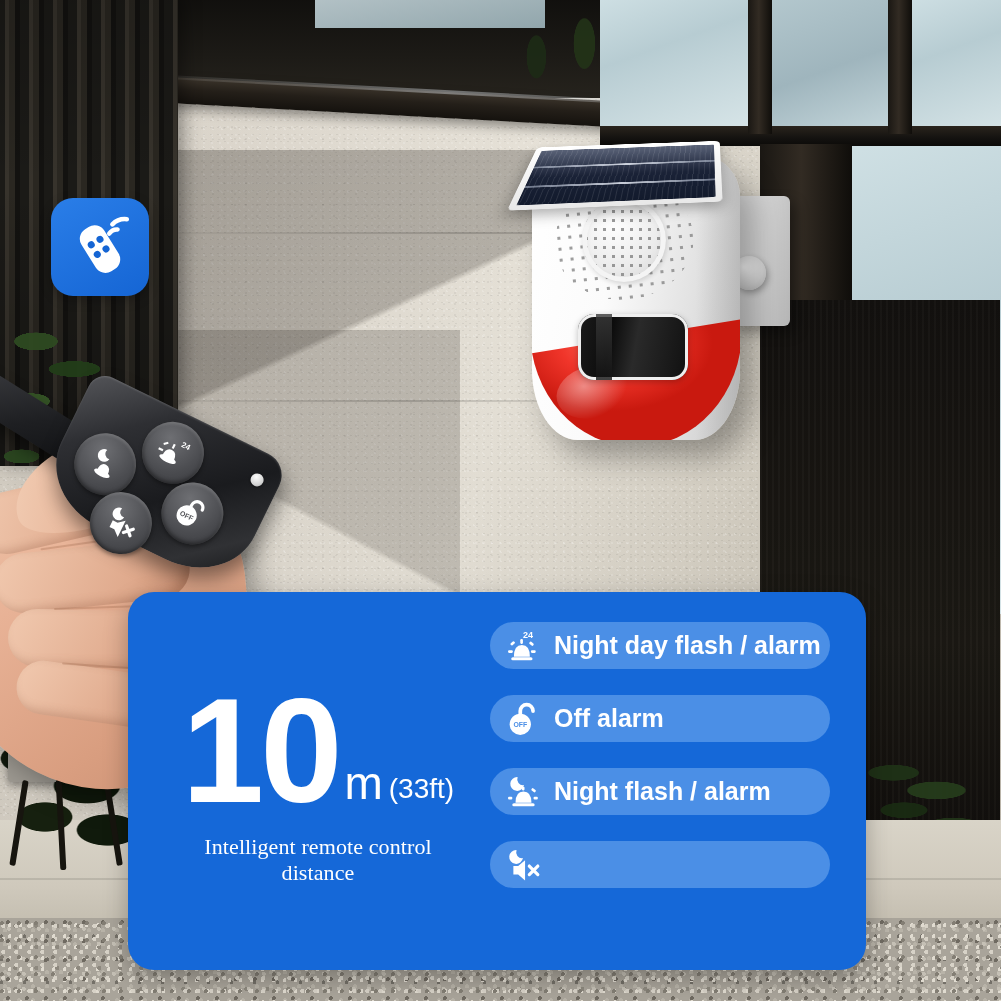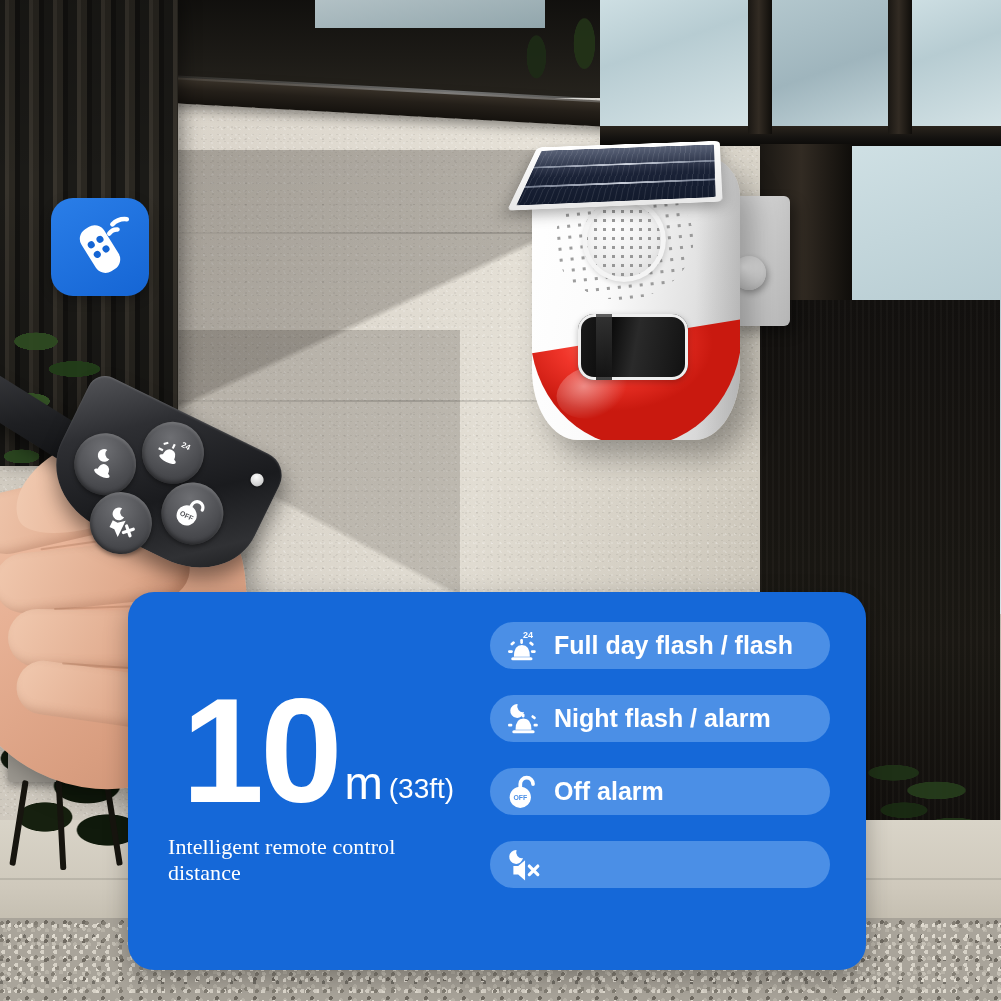--- a/index.html
+++ b/index.html
@@ -402,21 +402,21 @@
   .panel {
     position:absolute; left:128px; top:592px;
     width:738px; height:378px;
     background:#1568d8;
     border-radius:26px;
     box-shadow:0 8px 24px rgba(0,0,0,.28);
   }
 
   .distance {
     position:absolute; left:40px; top:100px; width:300px;
-    text-align:left;
+    text-align:center;
     color:#fff;
   }
   .dist-row { display:flex; align-items:flex-end; justify-content:center; }
   .dist-num {
     font-size:148px; font-weight:bold; line-height:.80;
     letter-spacing:-4px;
   }
   .dist-unit { font-size:46px; font-weight:normal; line-height:1; padding-left:6px; padding-bottom:4px; }
   .dist-alt  { font-size:28px; font-weight:normal; line-height:1; padding-left:6px; padding-bottom:7px; }
   .dist-cap {
@@ -619,52 +619,52 @@
             <text x="30" y="16" font-size="17" fill="#fff" font-family="Liberation Sans, sans-serif" font-weight="bold">24</text>
             <rect x="8" y="53" width="40" height="6" rx="3" fill="#fff"></rect>
             <path d="M13 52 Q13 30 28 30 Q43 30 43 52 Z" fill="#fff"></path>
             <rect x="25" y="19" width="5" height="9" rx="2" fill="#fff"></rect>
             <rect x="2" y="40" width="9" height="5" rx="2" fill="#fff"></rect>
             <rect x="45" y="40" width="9" height="5" rx="2" fill="#fff"></rect>
             <rect x="6" y="25" width="9" height="5" rx="2" fill="#fff" transform="rotate(-40 10 27)"></rect>
             <rect x="42" y="25" width="9" height="5" rx="2" fill="#fff" transform="rotate(40 46 27)"></rect>
           </svg>
         </span>
-        <span class="pill-label">Full day flash / flash</span>
+        <span class="pill-label">Night day flash / alarm</span>
+      </div>
+
+      <div class="pill">
+        <span class="pill-icon">
+          <svg viewBox="0 0 64 64">
+            <path d="M25 28 V17 a12 12 0 0 1 24 0" fill="none" stroke="#fff" stroke-width="7" stroke-linecap="round"></path>
+            <circle cx="25" cy="42" r="20" fill="#fff"></circle>
+            <text x="25" y="47" font-size="13" fill="#4b8fe6" text-anchor="middle" font-family="Liberation Sans, sans-serif" font-weight="bold">OFF</text>
+          </svg>
+        </span>
+        <span class="pill-label">Off alarm</span>
       </div>
 
       <div class="pill">
         <span class="pill-icon">
           <svg viewBox="0 0 64 64">
             <path d="M20 4 a13 13 0 1 0 12 15 a11 11 0 0 1 -12 -15 Z" fill="#fff"></path>
             <rect x="10" y="53" width="42" height="6" rx="3" fill="#fff"></rect>
             <path d="M16 52 Q16 31 31 31 Q46 31 46 52 Z" fill="#fff"></path>
             <rect x="28" y="22" width="5" height="7" rx="2" fill="#fff"></rect>
             <rect x="2" y="41" width="8" height="5" rx="2" fill="#fff"></rect>
             <rect x="50" y="41" width="8" height="5" rx="2" fill="#fff"></rect>
             <rect x="46" y="26" width="9" height="5" rx="2" fill="#fff" transform="rotate(40 50 28)"></rect>
           </svg>
         </span>
         <span class="pill-label">Night flash / alarm</span>
       </div>
 
       <div class="pill">
         <span class="pill-icon">
           <svg viewBox="0 0 64 64">
-            <path d="M25 28 V17 a12 12 0 0 1 24 0" fill="none" stroke="#fff" stroke-width="7" stroke-linecap="round"></path>
-            <circle cx="25" cy="42" r="20" fill="#fff"></circle>
-            <text x="25" y="47" font-size="13" fill="#4b8fe6" text-anchor="middle" font-family="Liberation Sans, sans-serif" font-weight="bold">OFF</text>
-          </svg>
-        </span>
-        <span class="pill-label">Off alarm</span>
-      </div>
-
-      <div class="pill">
-        <span class="pill-icon">
-          <svg viewBox="0 0 64 64">
             <path d="M18 4 a13 13 0 1 0 12 15 a11 11 0 0 1 -12 -15 Z" fill="#fff"></path>
             <path d="M12 34 h9 l13 -11 v38 l-13 -11 h-9 Z" fill="#fff"></path>
             <path d="M42 34 l16 16 M58 34 l-16 16" stroke="#fff" stroke-width="6" stroke-linecap="round"></path>
           </svg>
         </span>
       </div>
 
     </div>
   </div>
 

